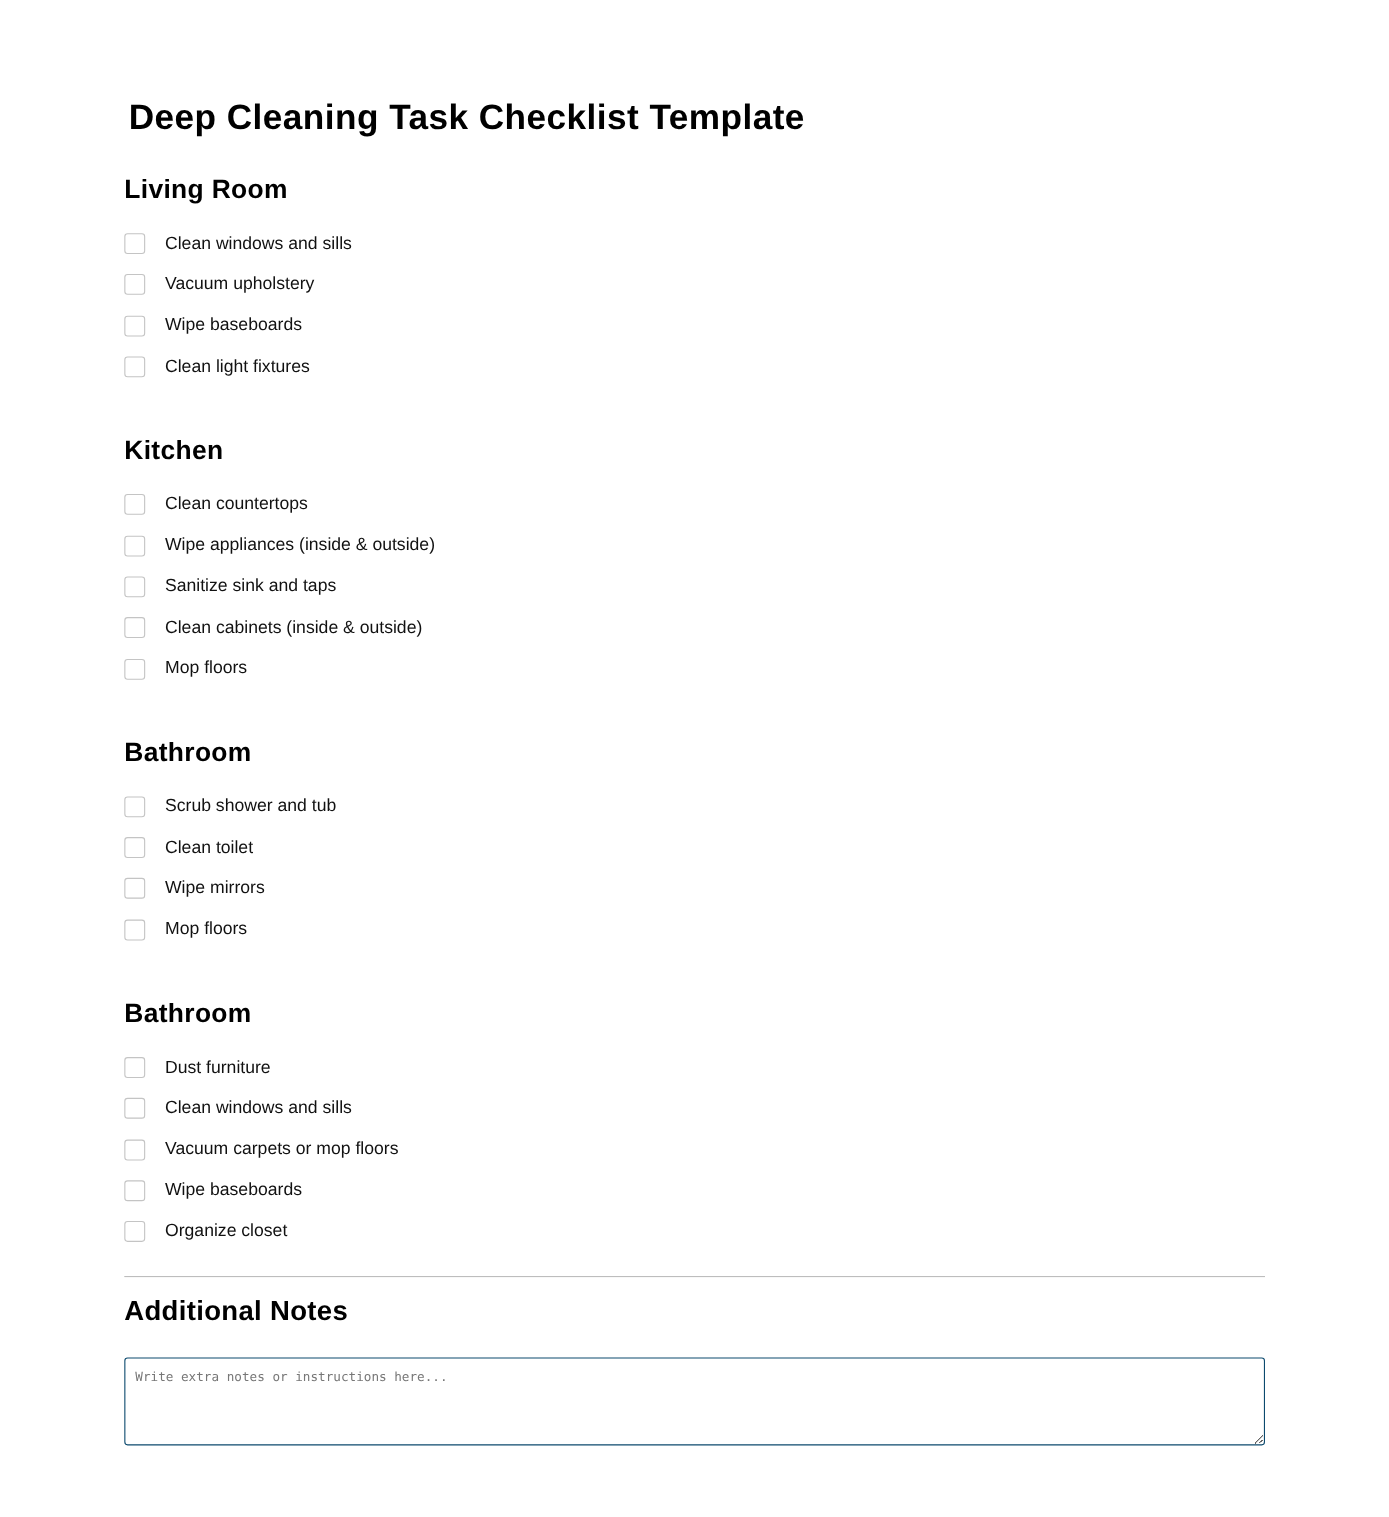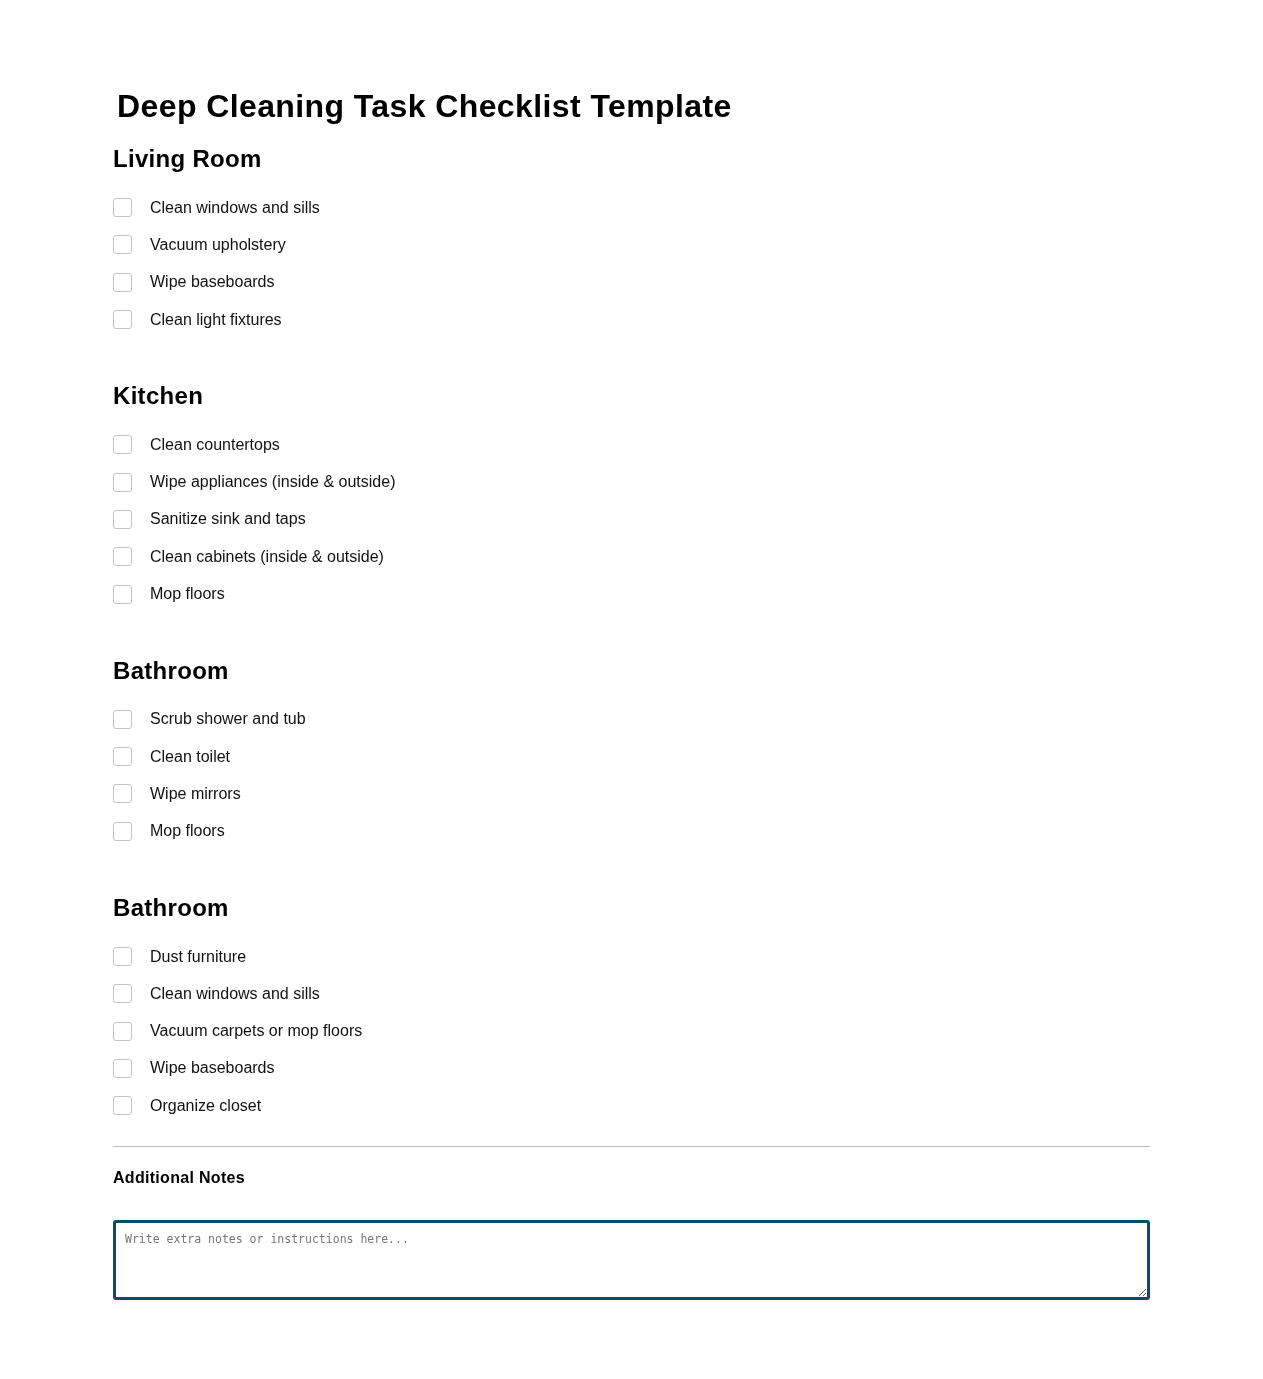--- a/index.html
+++ b/index.html
@@ -1,28 +1,28 @@
 <!DOCTYPE html>
 <html><head>
 <meta charset="utf-8">
 <style>
   html, body { margin: 0; padding: 0; background: #ffffff; }
   body { font-family: "Liberation Sans", sans-serif; color: #000; width: 1263px; min-height: 1379px; }
   .container { position: relative; margin-left: 113px; width: 1037px; padding-top: 80px; }
   h1 { font-size: 32px; font-weight: bold; margin: 4px; line-height: 44px; letter-spacing: 0.4px; }
   .section h2 { font-size: 24px; font-weight: bold; margin: 0; line-height: 32px; letter-spacing: 0.3px; }
-  .section { margin-top: 15px; }
+  .section { margin-top: 29px; }
   .section + .section { margin-top: 42px; }
   .items { list-style: none; margin: 14px 0 0 0; padding: 0; }
   .item { display: flex; align-items: center; height: 37.3px; }
   .cb { width: 19px; height: 19px; border: 1px solid #c4c4c4; border-radius: 3px; box-sizing: border-box; background: #fff; flex: 0 0 auto; margin-right: 18px; cursor: pointer; }
   .label { font-size: 16px; line-height: 20px; color: #111; }
   hr.sep { border: none; border-top: 1px solid #bdbdbd; margin: 22px 0 0 0; width: 1037px; }
-  .notes h2 { font-size: 16px; font-weight: bold; margin: 15px 0 0 0; line-height: 32px; letter-spacing: 0.3px; }
-  textarea { display: block; margin-top: 26px; width: 1037px; height: 80px; box-sizing: border-box; border: 3px solid #0c4a6e; border-radius: 3px; padding: 9px; font-family: "DejaVu Sans Mono", monospace; font-size: 11.5px; color: #333; resize: vertical; }
+  .notes h2 { font-size: 25px; font-weight: bold; margin: 15px 0 0 0; line-height: 32px; letter-spacing: 0.3px; }
+  textarea { display: block; margin-top: 26px; width: 1037px; height: 80px; box-sizing: border-box; border: 1px solid #0c4a6e; border-radius: 3px; padding: 9px; font-family: "DejaVu Sans Mono", monospace; font-size: 11.5px; color: #333; resize: vertical; }
   textarea::placeholder { color: #777; }
 </style>
 </head>
 <body>
 
 <div class="container">
   <h1>Deep Cleaning Task Checklist Template</h1>
 
   <section class="section">
     <h2>Living Room</h2>

